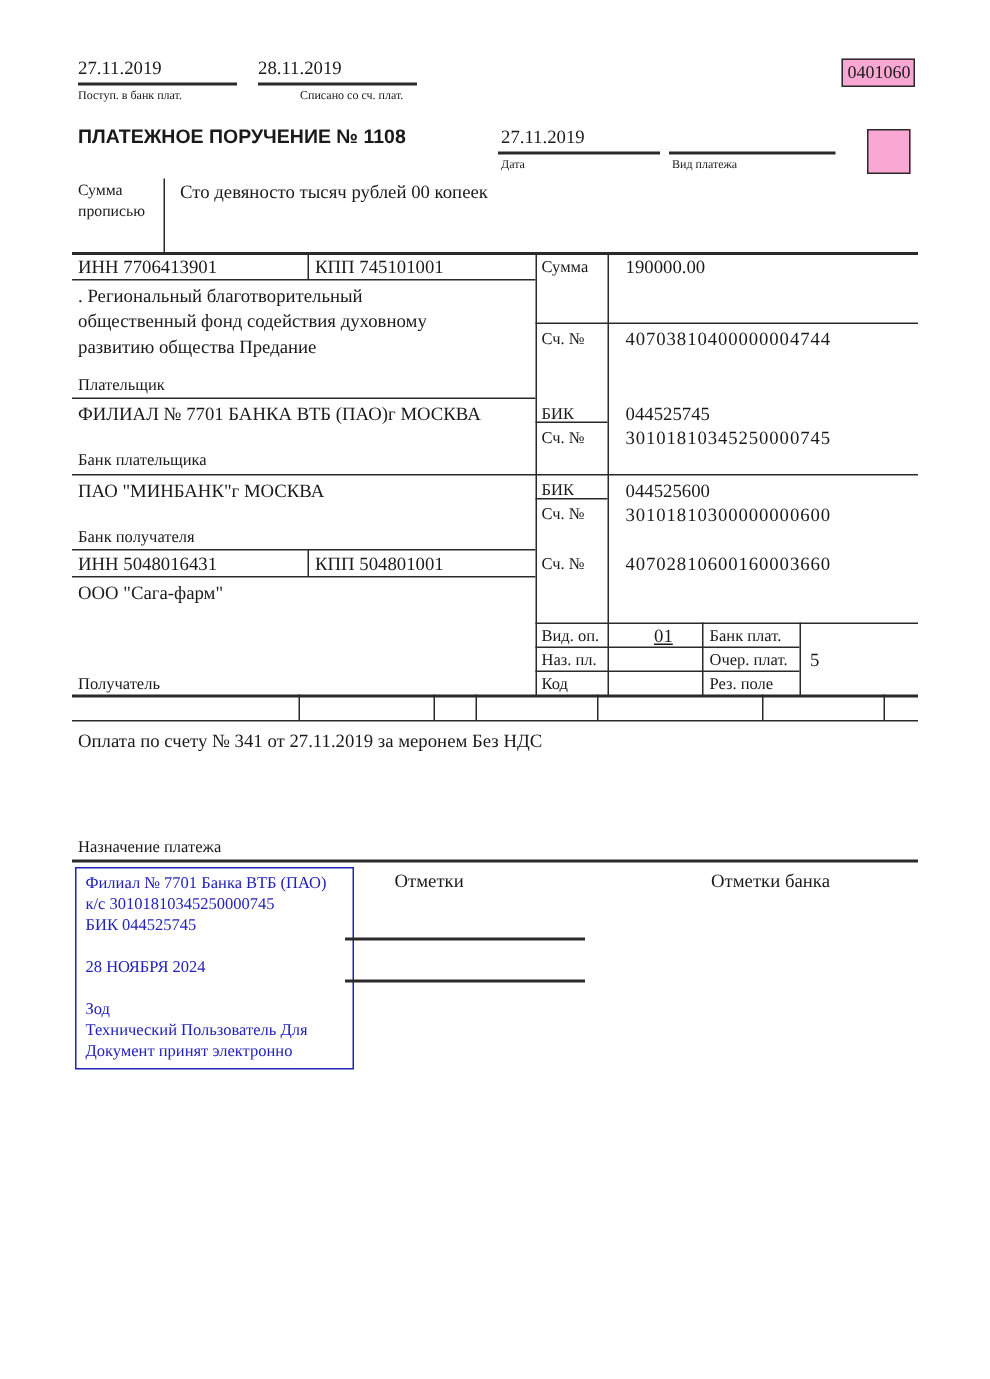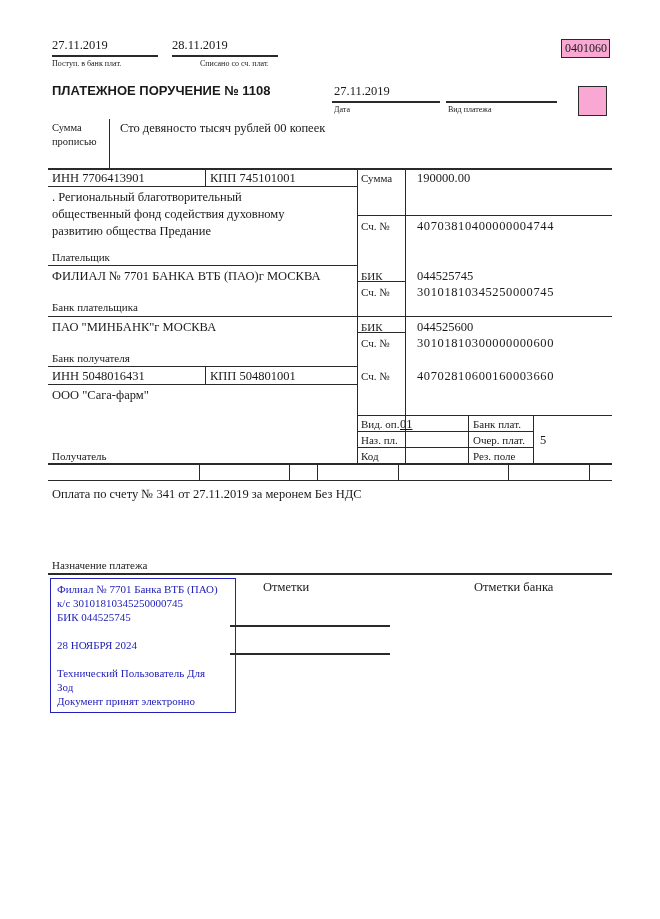--- a/index.html
+++ b/index.html
@@ -101,21 +101,21 @@
   <div class="txt lbl" style="left:361px;top:337px;">Сч. №</div>
   <div class="txt num" style="left:417px;top:336px;">30101810300000000600</div>
   <div class="txt lbl" style="left:52px;top:352px;">Банк получателя</div>
 
   <div class="txt" style="left:52px;top:369px;">ИНН 5048016431</div>
   <div class="txt" style="left:210px;top:369px;">КПП 504801001</div>
   <div class="txt lbl" style="left:361px;top:370px;">Сч. №</div>
   <div class="txt num" style="left:417px;top:369px;">40702810600160003660</div>
   <div class="txt" style="left:52px;top:388px;">ООО "Сага-фарм"</div>
   <div class="txt lbl" style="left:361px;top:418px;">Вид. оп.</div>
-  <div class="txt" style="left:400px;top:417px;text-decoration:underline;">01</div>
+  <div class="txt" style="left:436px;top:417px;text-decoration:underline;">01</div>
   <div class="txt lbl" style="left:473px;top:418px;">Банк плат.</div>
   <div class="txt lbl" style="left:361px;top:434px;">Наз. пл.</div>
   <div class="txt lbl" style="left:473px;top:434px;">Очер. плат.</div>
   <div class="txt" style="left:540px;top:433px;">5</div>
   <div class="txt lbl" style="left:361px;top:450px;">Код</div>
   <div class="txt lbl" style="left:473px;top:450px;">Рез. поле</div>
   <div class="txt lbl" style="left:52px;top:450px;">Получатель</div>
 
   <div class="vl" style="left:199px;top:463px;height:17px;"></div>
   <div class="vl" style="left:289px;top:463px;height:17px;"></div>
@@ -129,22 +129,22 @@
   <div class="txt lbl" style="left:52px;top:559px;">Назначение платежа</div>
   <div class="hl2" style="left:48px;top:573px;width:564px;"></div>
 
   <div class="stamp">
     <div>Филиал № 7701 Банка ВТБ (ПАО)</div>
     <div>к/с 30101810345250000745</div>
     <div>БИК 044525745</div>
     <div></div>
     <div>28 НОЯБРЯ 2024</div>
     <div></div>
+    <div>Зод</div>
     <div>Технический Пользователь Для</div>
-    <div>Зод</div>
     <div>Документ принят электронно</div>
   </div>
 
   <div class="txt" style="left:263px;top:580px;">Отметки</div>
   <div class="txt" style="left:474px;top:580px;">Отметки банка</div>
 
   <div class="hl2" style="left:230px;top:625px;width:160px;"></div>
   <div class="hl2" style="left:230px;top:653px;width:160px;"></div>
 
 

